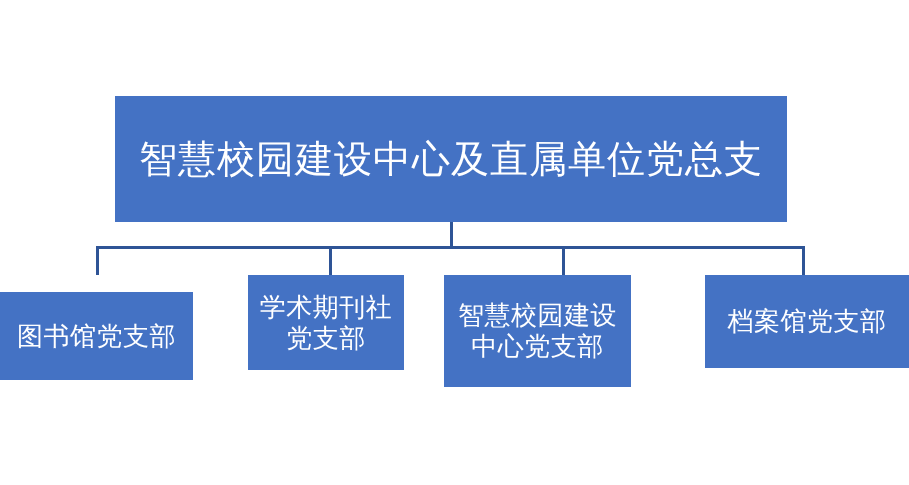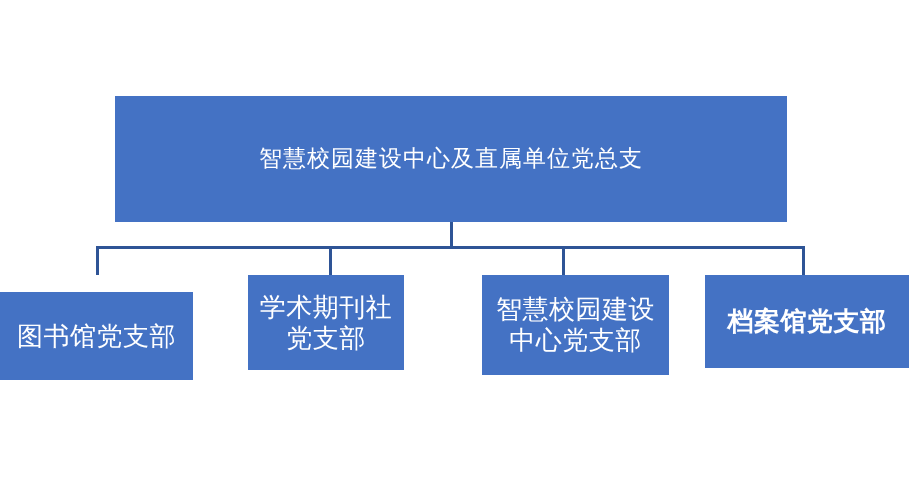--- a/index.html
+++ b/index.html
@@ -35,21 +35,21 @@
     letter-spacing: 0.5px;
     white-space: pre-line;
     font-weight: 400;
   }
 
   .root-node {
     left: 115px;
     top: 96px;
     width: 672px;
     height: 126px;
-    font-size: 23px;
+    font-size: 38px;
     letter-spacing: 1px;
   }
 
   .child-node {
     font-size: 26px;
   }
 
   .child-node-1 {
     left: 0px;
     top: 292px;
@@ -58,32 +58,31 @@
   }
 
   .child-node-2 {
     left: 248px;
     top: 275px;
     width: 156px;
     height: 95px;
   }
 
   .child-node-3 {
-    left: 482px;
+    left: 444px;
     top: 275px;
     width: 187px;
-    height: 100px;
+    height: 112px;
   }
 
   .child-node-4 {
     left: 705px;
     top: 275px;
     width: 204px;
     height: 93px;
-    font-weight: bold;
   }
 
   
   .connector {
     position: absolute;
     background: #2E5496;
   }
 
   
   .conn-root-stem {

